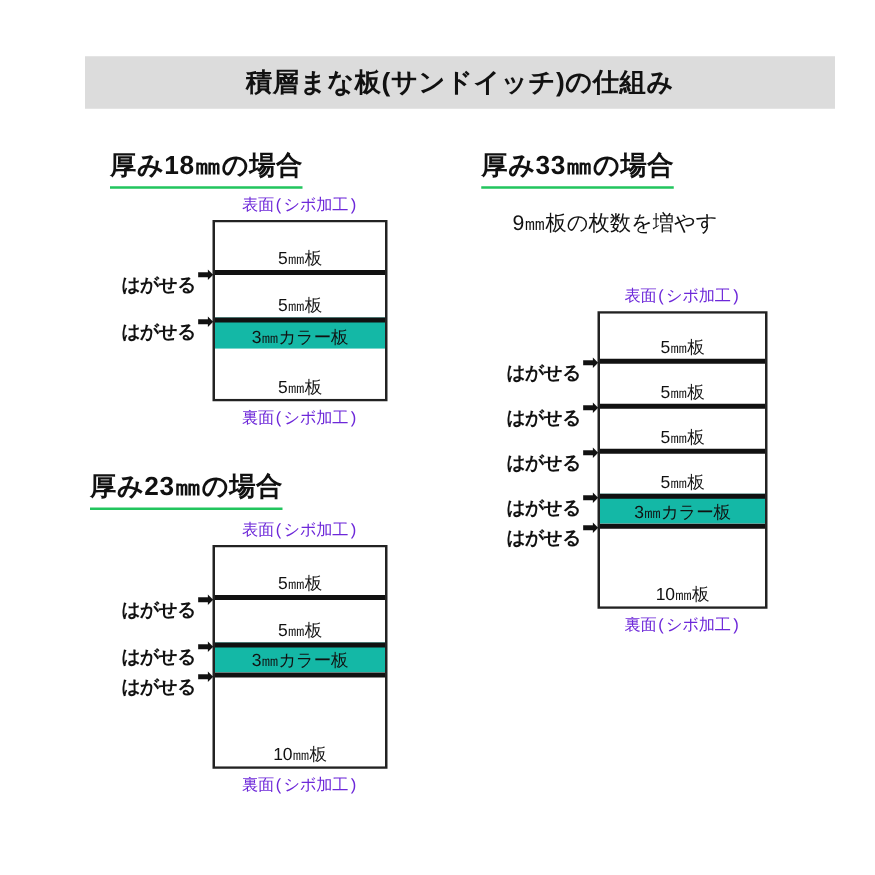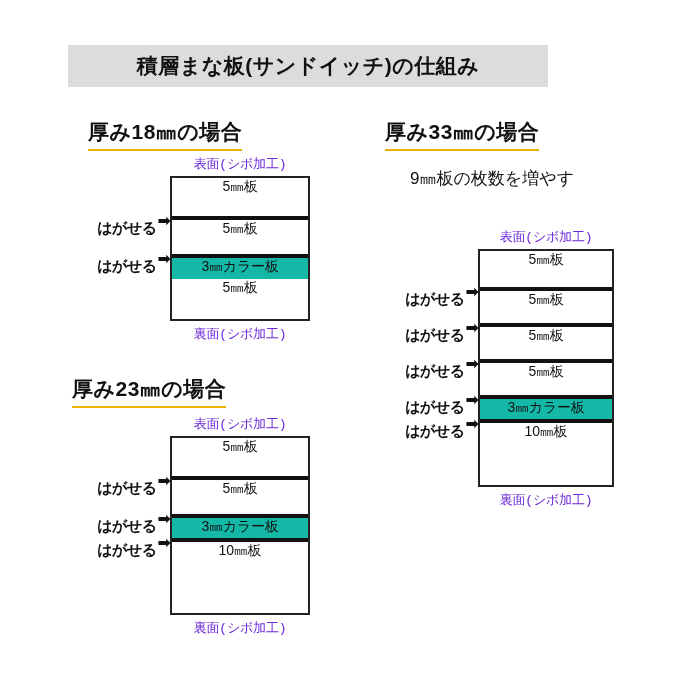--- a/index.html
+++ b/index.html
@@ -14,21 +14,21 @@
     color: #1a1a1a;
     overflow: hidden;
     position: relative;
   }
 
   
   .title-banner {
     position: absolute;
     left: 68px;
     top: 45px;
-    width: 480px;
+    width: 600px;
     height: 42px;
     background: #dcdcdc;
     display: flex;
     align-items: center;
     justify-content: center;
   }
   .title-text {
     font-size: 21px;
     font-weight: bold;
     letter-spacing: 0.5px;
@@ -38,21 +38,21 @@
 
   
   .section-heading {
     position: absolute;
     font-size: 21px;
     font-weight: bold;
     letter-spacing: 0.5px;
     color: #111;
     white-space: nowrap;
     padding-bottom: 3px;
-    border-bottom: 2px solid #eab308;
+    border-bottom: 2px solid #22c55e;
   }
   #heading-18 { left: 88px; top: 118px; }
   #heading-23 { left: 72px; top: 375px; }
   #heading-33 { left: 385px; top: 118px; }
 
   
   .note {
     position: absolute;
     left: 396px;
     top: 166px;
@@ -83,21 +83,21 @@
   .stack-box {
     border: 2px solid #222;
     background: #ffffff;
     box-sizing: border-box;
     position: relative;
   }
 
   .layer {
     box-sizing: border-box;
     display: flex;
-    align-items: flex-start;
+    align-items: flex-end;
     justify-content: center;
     background: #ffffff;
     position: relative;
   }
   .layer-label {
     font-size: 14px;
     color: #111;
     letter-spacing: -0.2px;
     white-space: nowrap;
   }

